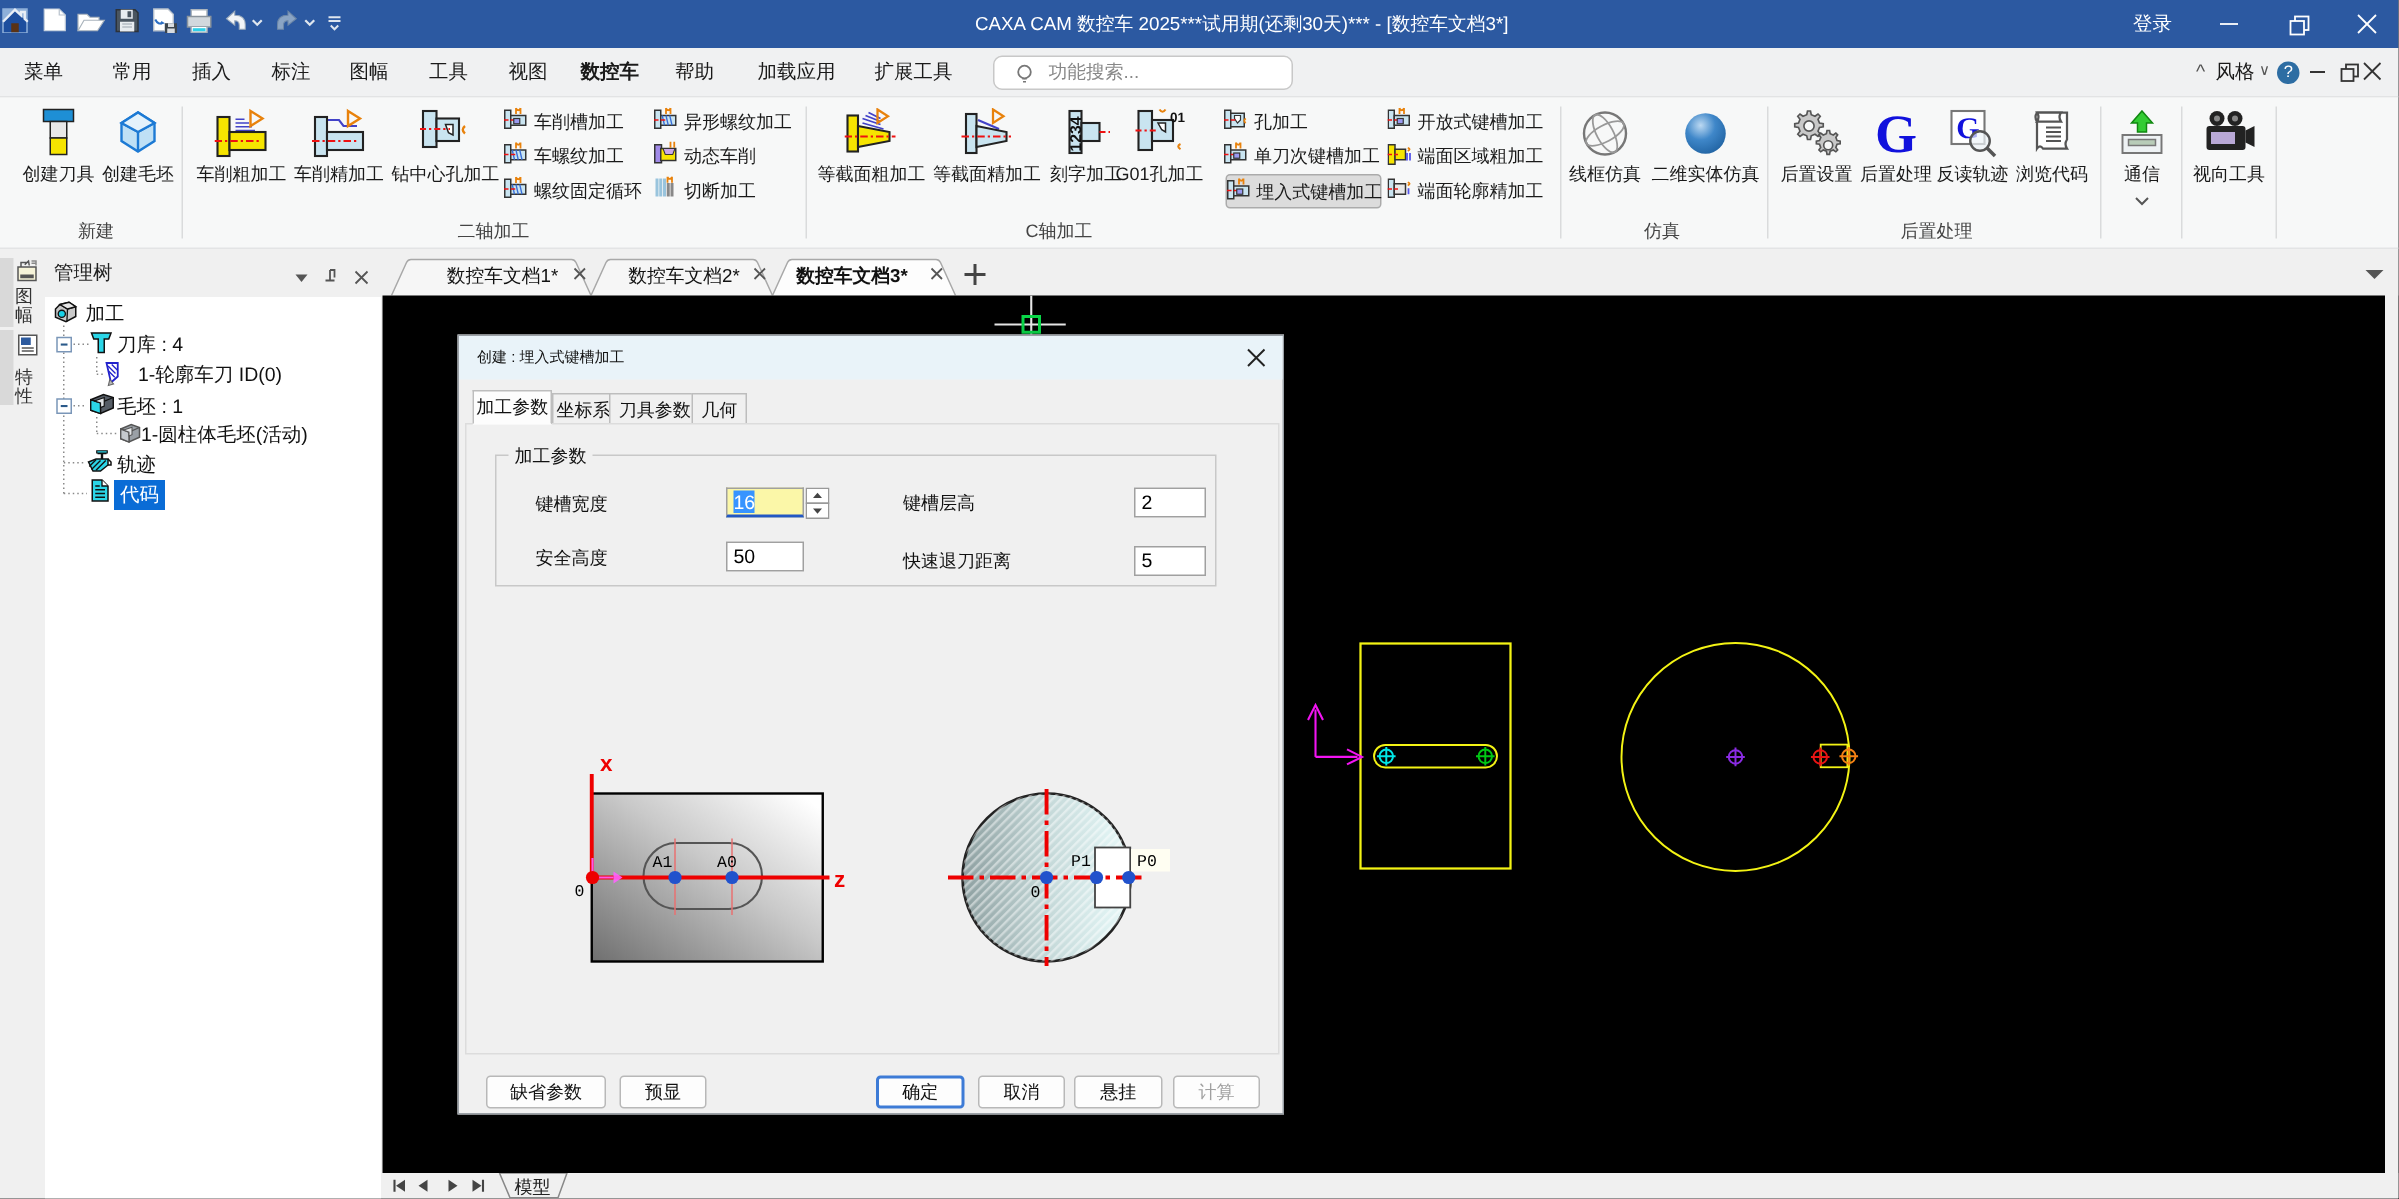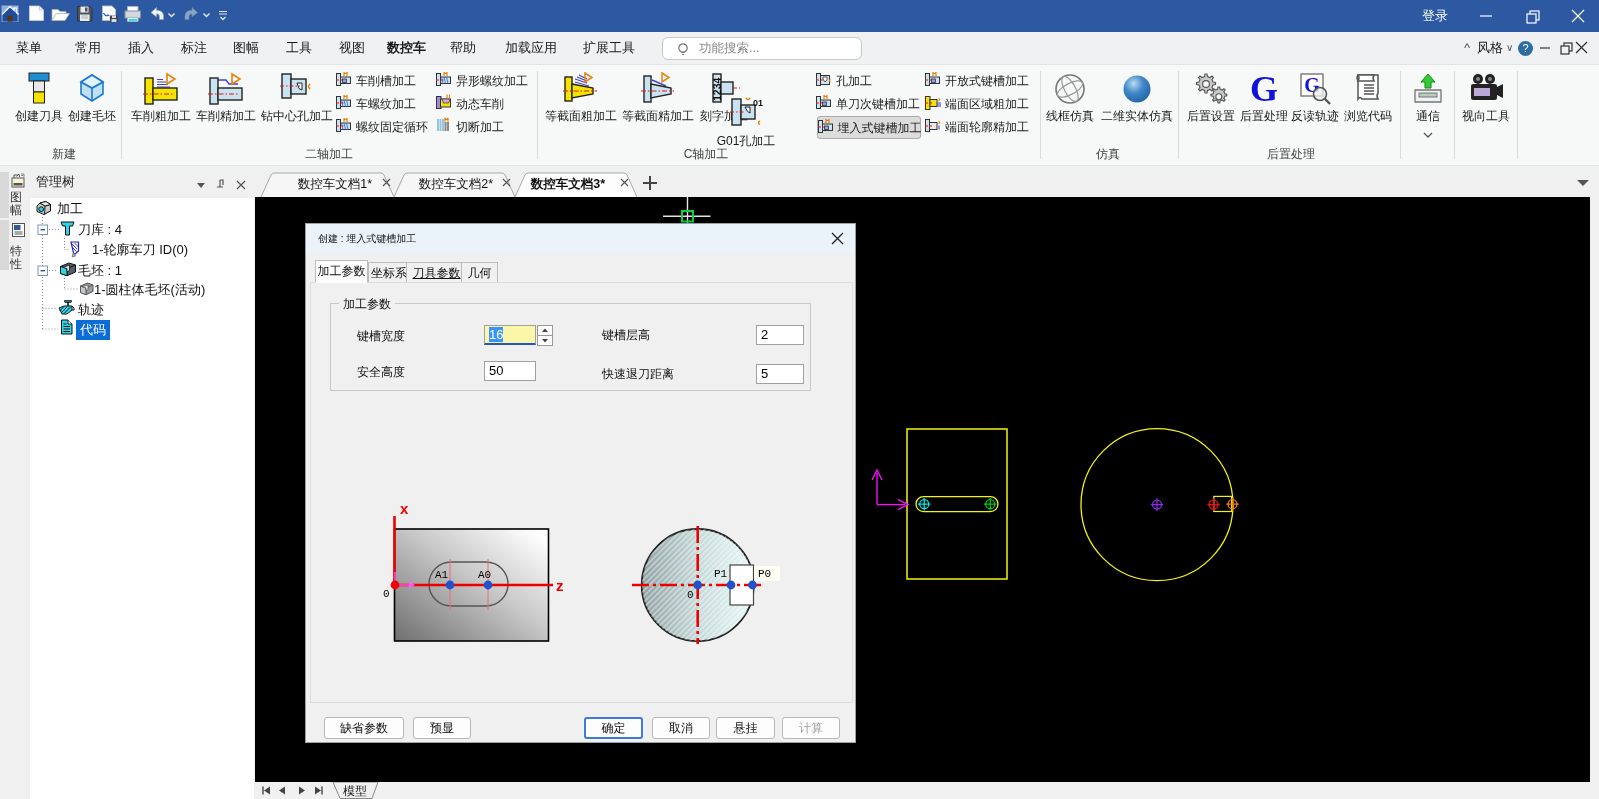--- a/index.html
+++ b/index.html
@@ -41,20 +41,21 @@
 .gbox { position:absolute; border:1px solid #c8c8c8; }
 .glabel { position:absolute; top:-8px; left:8px; background:#f0f0f0; padding:0 4px; font-size:12px; color:#111; }
 .flabel { position:absolute; font-size:12px; color:#111; }
 .field { position:absolute; height:20px; background:#fff; border:1px solid #a0a0a0; font-size:13px; color:#000; padding-left:4px; line-height:18px; }
 .dbtn { position:absolute; top:493px; height:22px; background:#fdfdfd; border:1px solid #b8b8b8; border-radius:3px; font-size:12px; color:#111; text-align:center; line-height:20px; }
 </style>
 </head>
 <body>
 
 <div id="titlebar">
+  <div class="ttl" style="left:650px;">CAXA CAM 数控车 2025***试用期(还剩30天)*** - [数控车文档3*]</div>
   <div class="ttl" style="left:1422px;font-size:13px;">登录</div>
   <svg class="abs" style="left:1470px;top:0" width="120" height="32">
     <line x1="10" y1="16" x2="22" y2="16" stroke="#fff" stroke-width="1.2"></line>
     <rect x="60" y="11" width="9" height="9" fill="none" stroke="#fff" stroke-width="1.2"></rect>
     <rect x="57" y="14" width="9" height="9" fill="#2c59a1" stroke="#fff" stroke-width="1.2"></rect>
     <line x1="102" y1="10" x2="114" y2="22" stroke="#fff" stroke-width="1.2"></line>
     <line x1="114" y1="10" x2="102" y2="22" stroke="#fff" stroke-width="1.2"></line>
   </svg>
   <svg class="abs" style="left:0;top:0" width="240" height="32" id="qat">
 
@@ -282,21 +283,21 @@
 
   <div class="bigbtn" style="left:694px;width:60px;">
     <svg class="ic" width="34" height="34" viewBox="0 0 34 34">
       <rect x="6" y="2" width="8" height="28" fill="#c9e4f0" stroke="#222" stroke-width="1.4"></rect>
       <rect x="14" y="10" width="12" height="12" fill="#c9e4f0" stroke="#222" stroke-width="1.4"></rect>
       <text transform="translate(13.5,29) rotate(-90)" font-size="10.5" font-weight="bold" fill="#111" font-family="Liberation Sans">1234</text>
       <line x1="26" y1="16" x2="33" y2="16" stroke="#ee1111" stroke-width="1.2" stroke-dasharray="4 2"></line>
     </svg>刻字加工
   </div>
 
-  <div class="bigbtn" style="left:713px;width:66px;margin-top:25px;">
+  <div class="bigbtn" style="left:740px;width:66px;">
     <svg class="ic" width="36" height="34" viewBox="0 0 36 34">
       <rect x="4" y="2" width="9" height="26" fill="#c9e4f0" stroke="#222" stroke-width="1.4"></rect>
       <rect x="13" y="8" width="14" height="14" fill="#c9e4f0" stroke="#222" stroke-width="1.4"></rect>
       <path d="M17 10 h5 v6 l-2.5 -1.5 z" fill="#fff" stroke="#222"></path>
       <text x="25" y="9" font-size="9" font-weight="bold" fill="#111" font-family="Liberation Sans">01</text>
       <path d="M18 1 q2 3 4 0" stroke="#e8820c" stroke-width="1.4" fill="none"></path>
       <path d="M32 24 q-3 1.5 0 3.5" stroke="#e8820c" stroke-width="1.4" fill="none"></path>
       <line x1="2" y1="15" x2="17" y2="15" stroke="#ee1111" stroke-width="1.2" stroke-dasharray="4 2 1.5 2"></line>
     </svg>G01孔加工
   </div>
@@ -582,21 +583,21 @@
 </div>
 
 <div id="dialog">
   <div id="dlgtitle"><span style="margin-left:12px;">创建 : 埋入式键槽加工</span>
     <svg class="abs" style="right:10px;top:8px" width="14" height="14">
       <path d="M1 1 L12 12 M12 1 L1 12" stroke="#222" stroke-width="1.3"></path>
     </svg>
   </div>
   <div class="dtab" style="left:9px;width:53px;background:#fdfdfd;top:36px;height:23px;border-bottom:1px solid #fdfdfd;z-index:2;">加工参数</div>
   <div class="dtab" style="left:62px;width:42px;">坐标系</div>
-  <div class="dtab" style="left:100px;width:61px;text-decoration:underline;">刀具参数</div>
+  <div class="dtab" style="left:100px;width:61px;">刀具参数</div>
   <div class="dtab" style="left:155px;width:37px;">几何</div>
   <div id="tabpage">
     <div class="gbox" style="left:19px;top:20px;width:481px;height:88px;">
       <div class="glabel">加工参数</div>
     </div>
     <div class="flabel" style="left:46px;top:45px;">键槽宽度</div>
     <div class="flabel" style="left:291px;top:44px;">键槽层高</div>
     <div class="flabel" style="left:46px;top:81px;">安全高度</div>
     <div class="flabel" style="left:291px;top:83px;">快速退刀距离</div>
 

